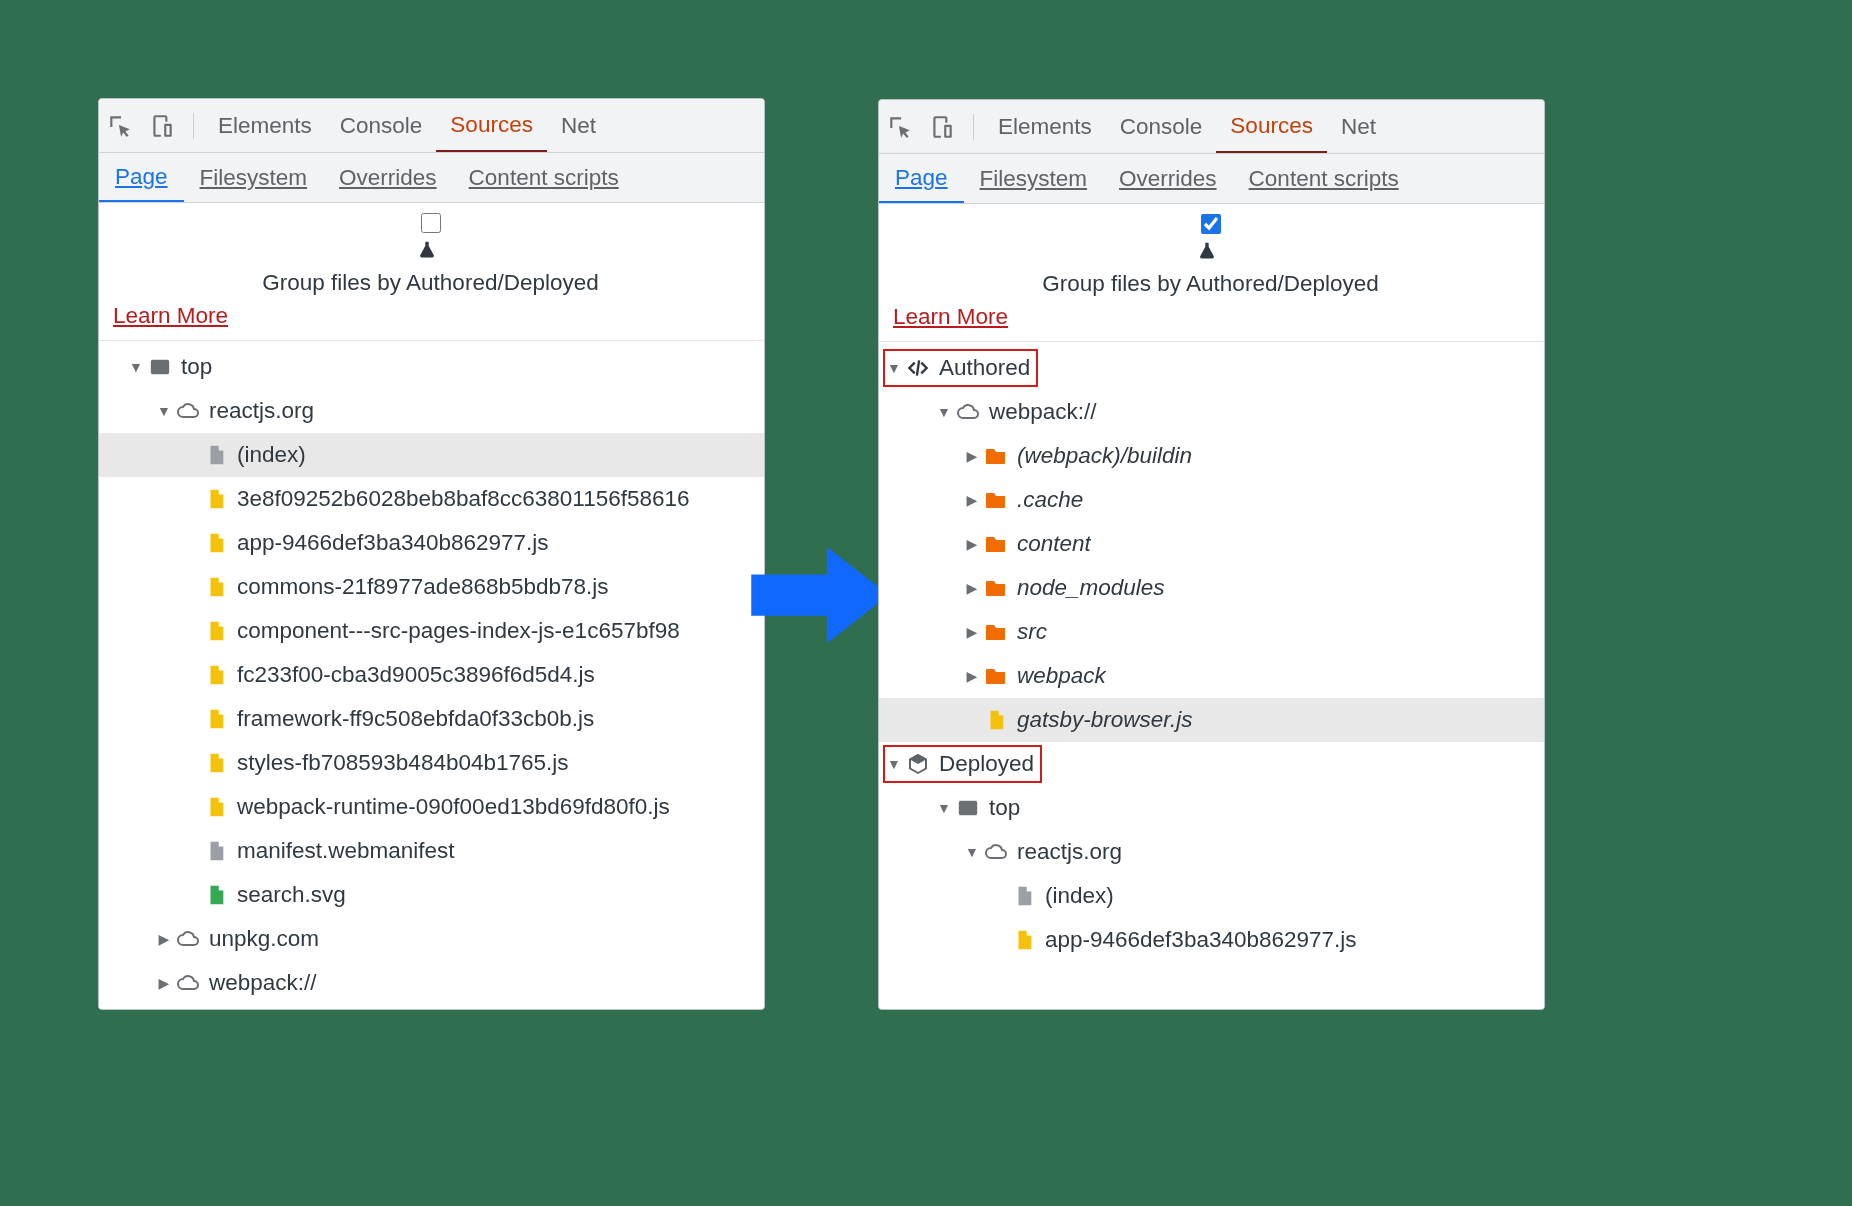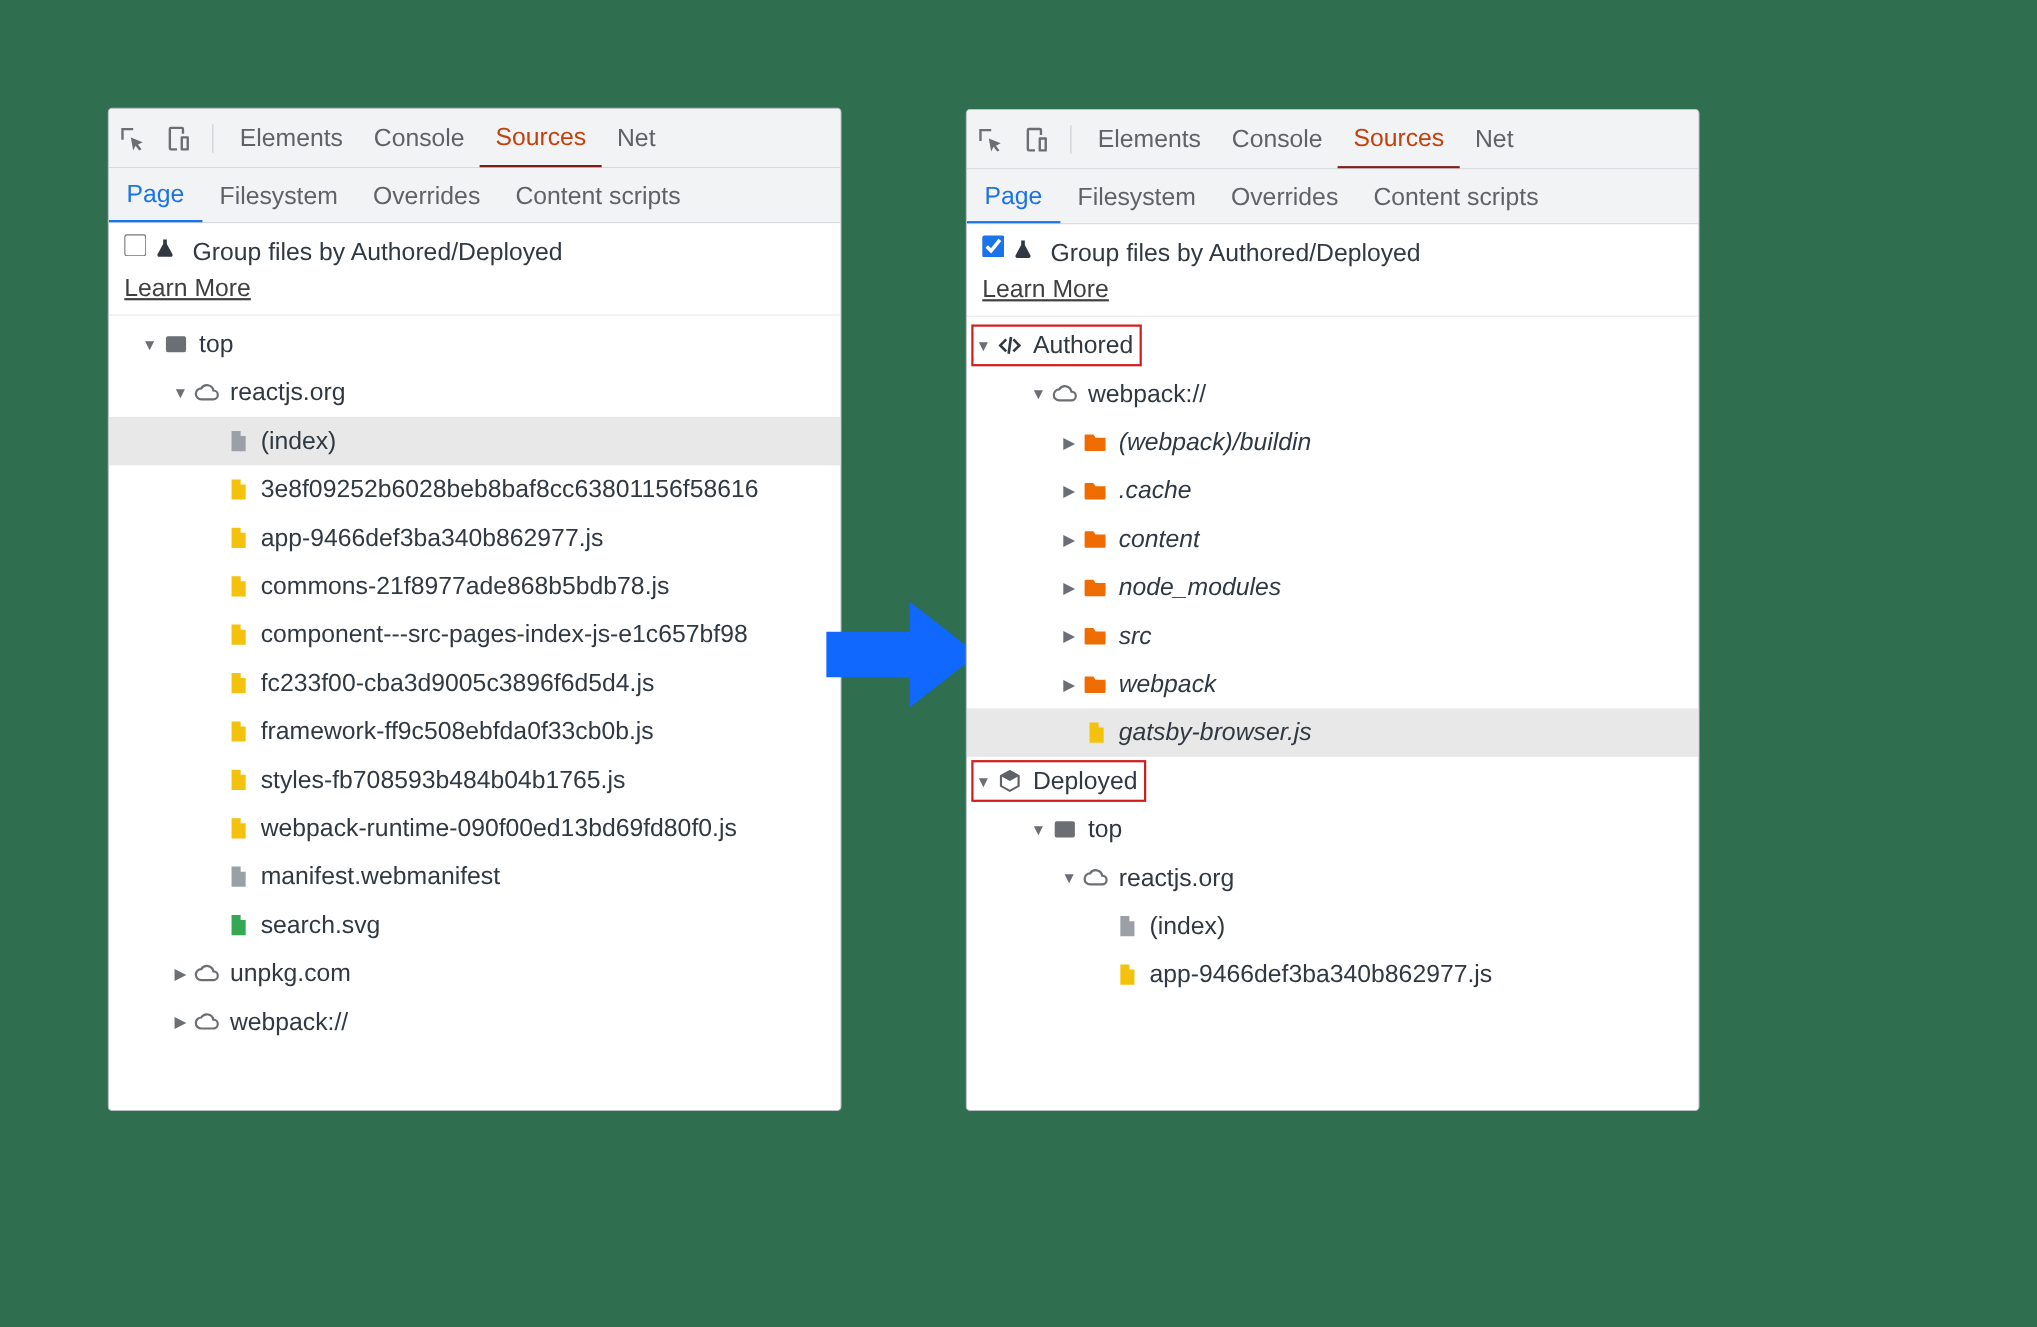--- a/index.html
+++ b/index.html
@@ -49,31 +49,32 @@
     border-bottom: 1px solid #cfd3d8;
     background:#f1f3f4;
     overflow:hidden;
   }
   .subtab {
     padding: 17px 16px;
     height:100%;
     display:flex; align-items:center;
     color:#5f6368;
     white-space:nowrap;
+    text-decoration:underline;
   }
   .subtab.active { color:#1a73e8; border-bottom: 3px solid #1a73e8; margin-bottom:-1px; }
 
   .option-row {
     padding: 10px 16px 8px 14px;
     border-bottom: 1px solid #e2e4e7;
     line-height: 1.45;
     background:#ffffff;
   }
-  .option-row label { display:flex; align-items:flex-start; gap:4px; }
-  .option-row a { color: #404040; text-decoration: underline; }
+  .option-row label { display:flex; align-items:center; gap:4px;flex-direction:column; }
+  .option-row a { color: #b91c1c; text-decoration: underline; }
 
   input[type=checkbox] {
     width:20px; height:20px; accent-color:#1a73e8;
   }
 
   .tree { flex:1; overflow:hidden; background:#ffffff; padding-top:4px; }
   .tree-row {
     display:flex; align-items:center;
     height:44px;
     padding-right:8px;

